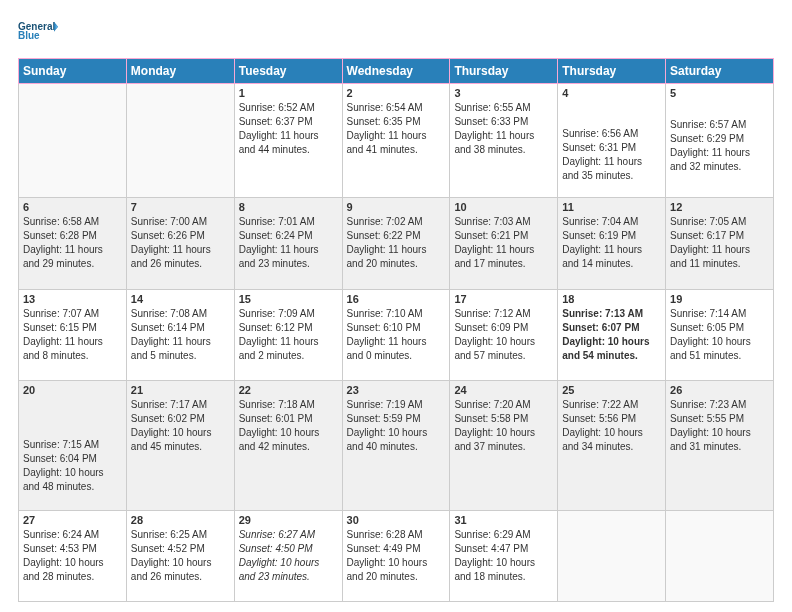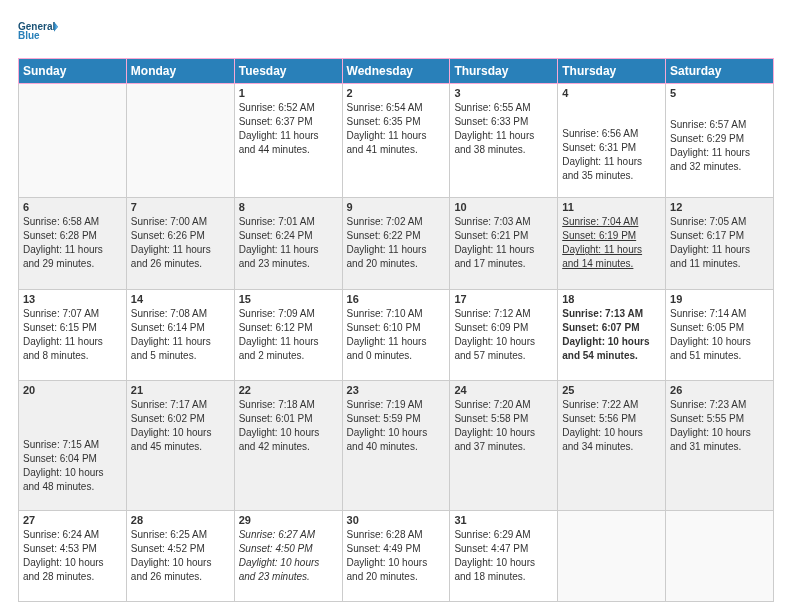--- a/index.html
+++ b/index.html
@@ -188,21 +188,21 @@
           </td>
           <td>
             <span class="day-num">10</span>
             <div class="day-info" style="white-space: pre-line;">Sunrise: 7:03 AM
 Sunset: 6:21 PM
 Daylight: 11 hours
 and 17 minutes.</div>
           </td>
           <td>
             <span class="day-num">11</span>
-            <div class="day-info" style="white-space: pre-line; text-decoration: underline;">Sunrise: 7:04 AM
+            <div class="day-info" style="white-space: pre-line;">Sunrise: 7:04 AM
 Sunset: 6:19 PM
 Daylight: 11 hours
 and 14 minutes.</div>
           </td>
           <td>
             <span class="day-num">12</span>
             <div class="day-info" style="white-space: pre-line;">Sunrise: 7:05 AM
 Sunset: 6:17 PM
 Daylight: 11 hours
 and 11 minutes.</div>

